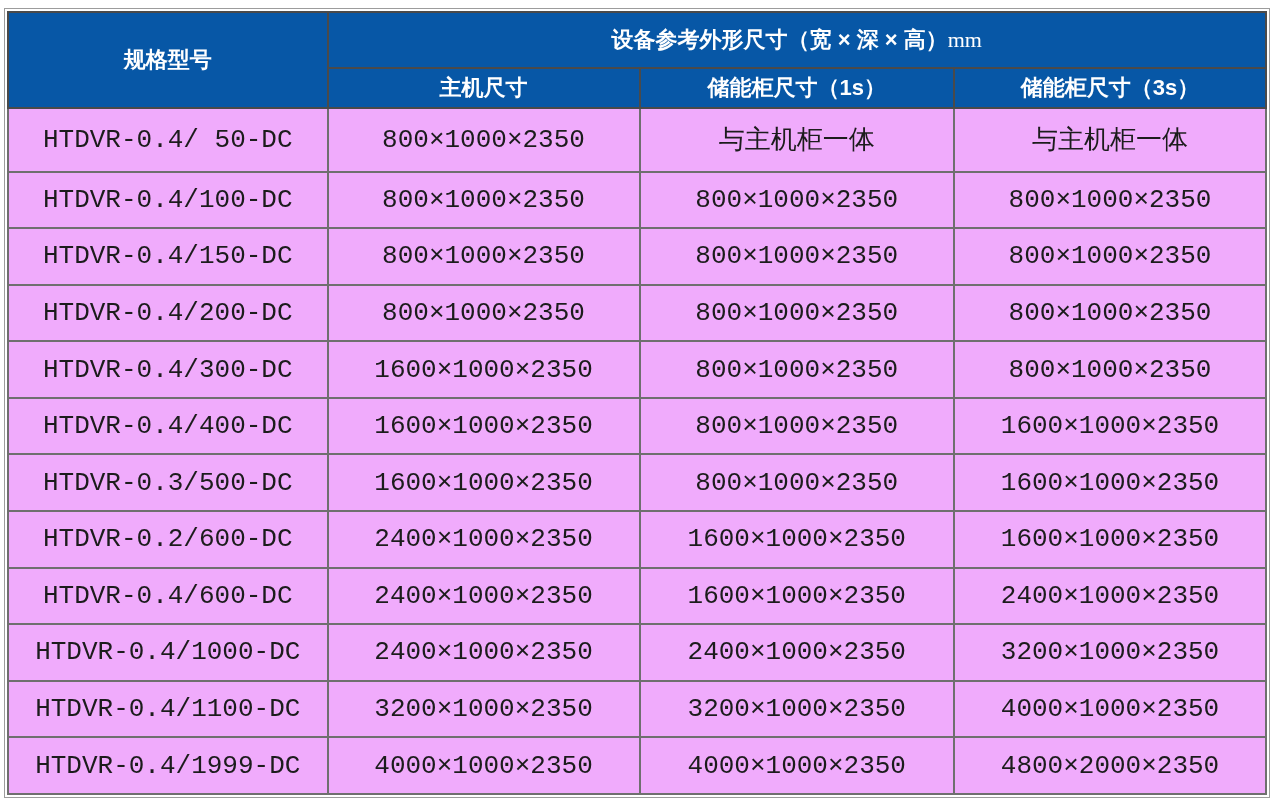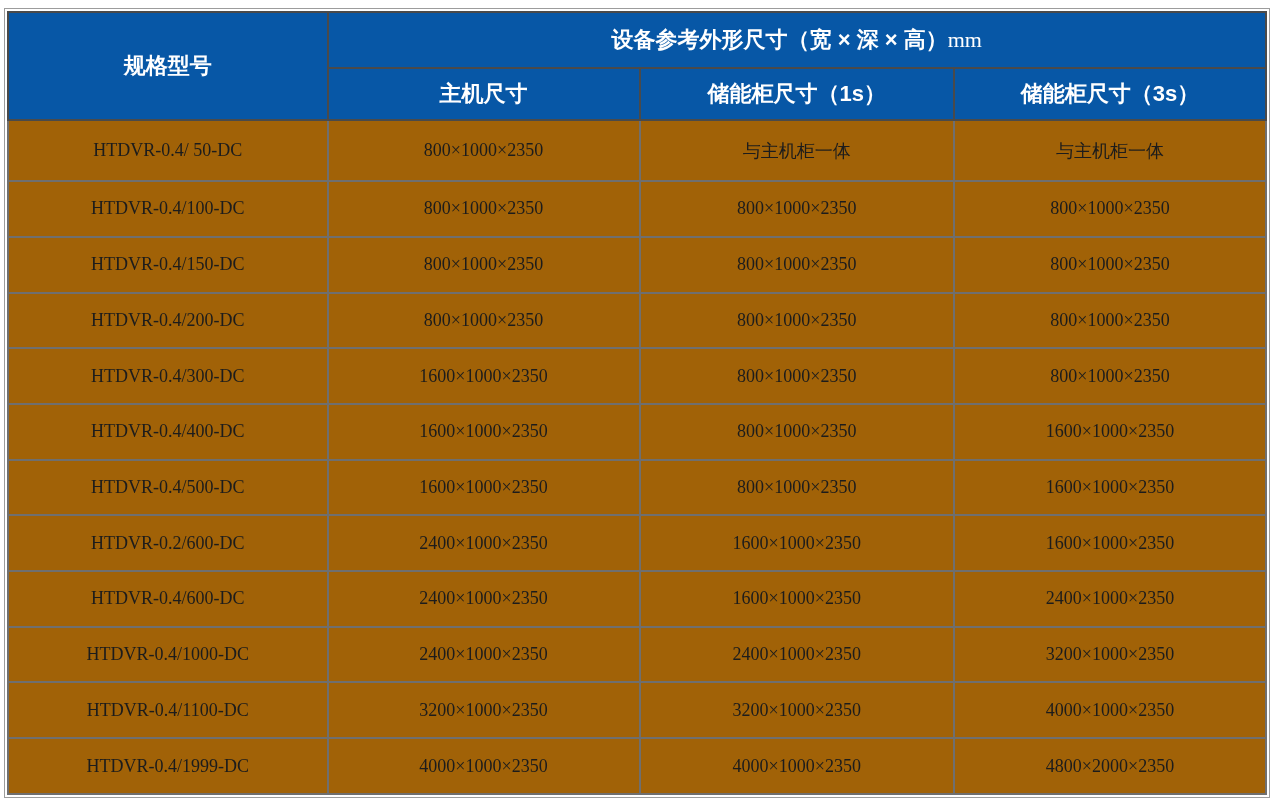--- a/index.html
+++ b/index.html
@@ -46,27 +46,27 @@
     font-weight: bold;
     font-size: 22px;
     border-color: #4a4a4a;
   }
   .hdr-unit {
     font-family: "Liberation Serif", "DejaVu Serif", serif;
     font-weight: normal;
     font-size: 22px;
   }
   table.spec td {
-    background: #a16207;
+    background: #f0abfc;
     color: #1c1c1c;
-    font-family: Liberation Serif, serif;
-    font-size: 18px;
+    font-family: Liberation Mono, monospace;
+    font-size: 26px;
   }
   tr.hdr-top  { height: 56px; }
-  tr.hdr-sub  { height: 52px; }
+  tr.hdr-sub  { height: 40px; }
 </style>
 </head>
 <body>
 
 <div class="page">
   <div class="table-wrap">
     <table class="spec">
       <colgroup>
         <col style="width:25.4%">
         <col style="width:24.8%">
@@ -123,21 +123,21 @@
   </tr>
 
   <tr>
     <td>HTDVR-0.4/400-DC</td>
     <td>1600×1000×2350</td>
     <td>800×1000×2350</td>
     <td>1600×1000×2350</td>
   </tr>
 
   <tr>
-    <td>HTDVR-0.4/500-DC</td>
+    <td>HTDVR-0.3/500-DC</td>
     <td>1600×1000×2350</td>
     <td>800×1000×2350</td>
     <td>1600×1000×2350</td>
   </tr>
 
   <tr>
     <td>HTDVR-0.2/600-DC</td>
     <td>2400×1000×2350</td>
     <td>1600×1000×2350</td>
     <td>1600×1000×2350</td>

